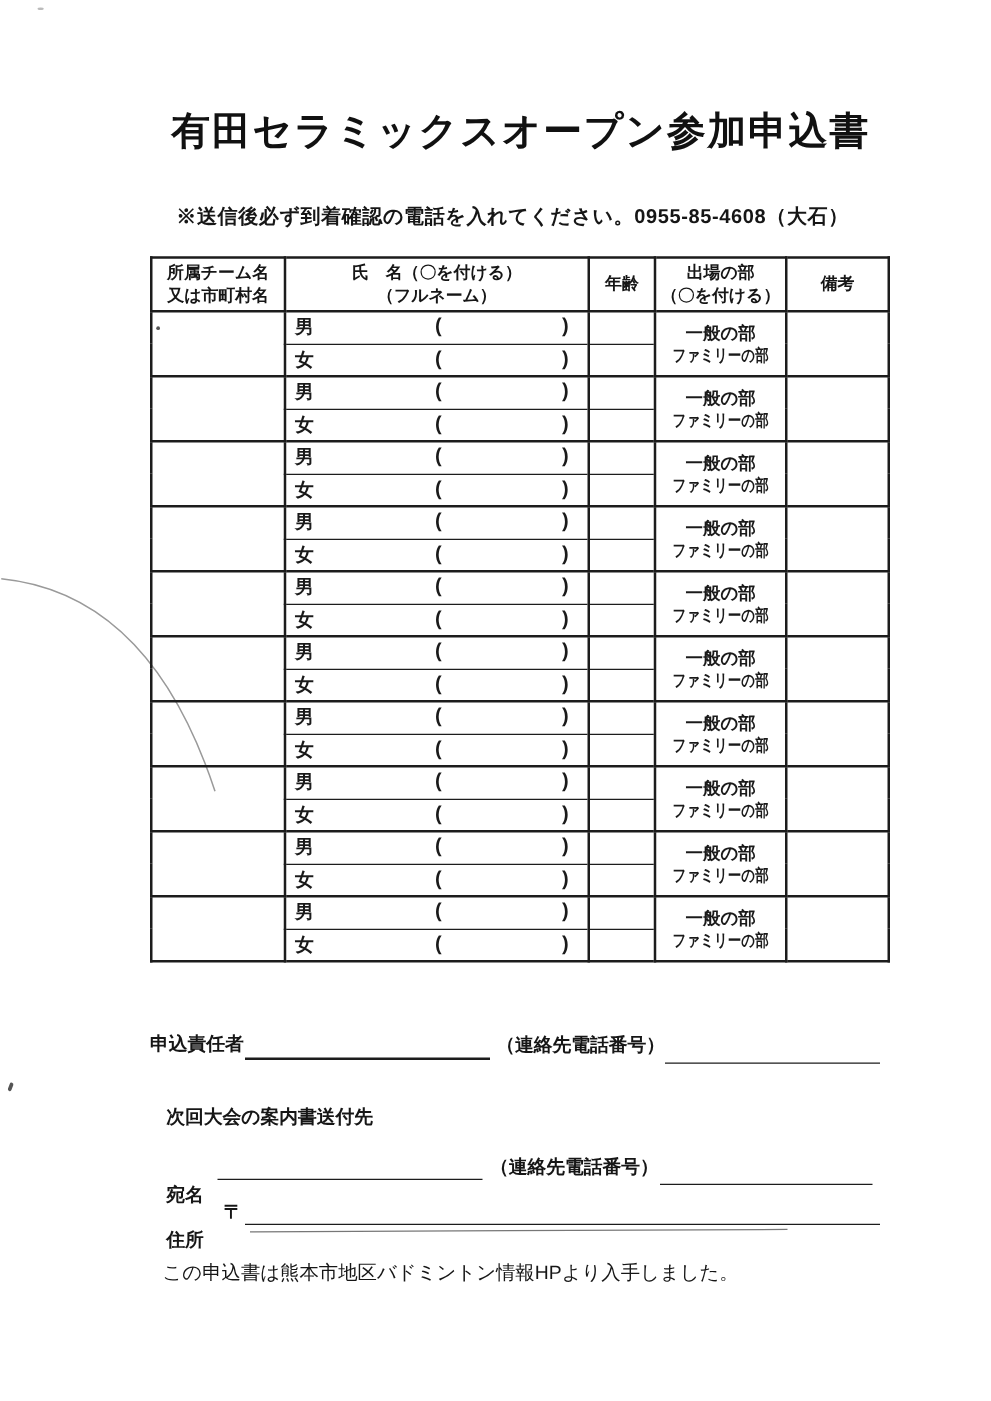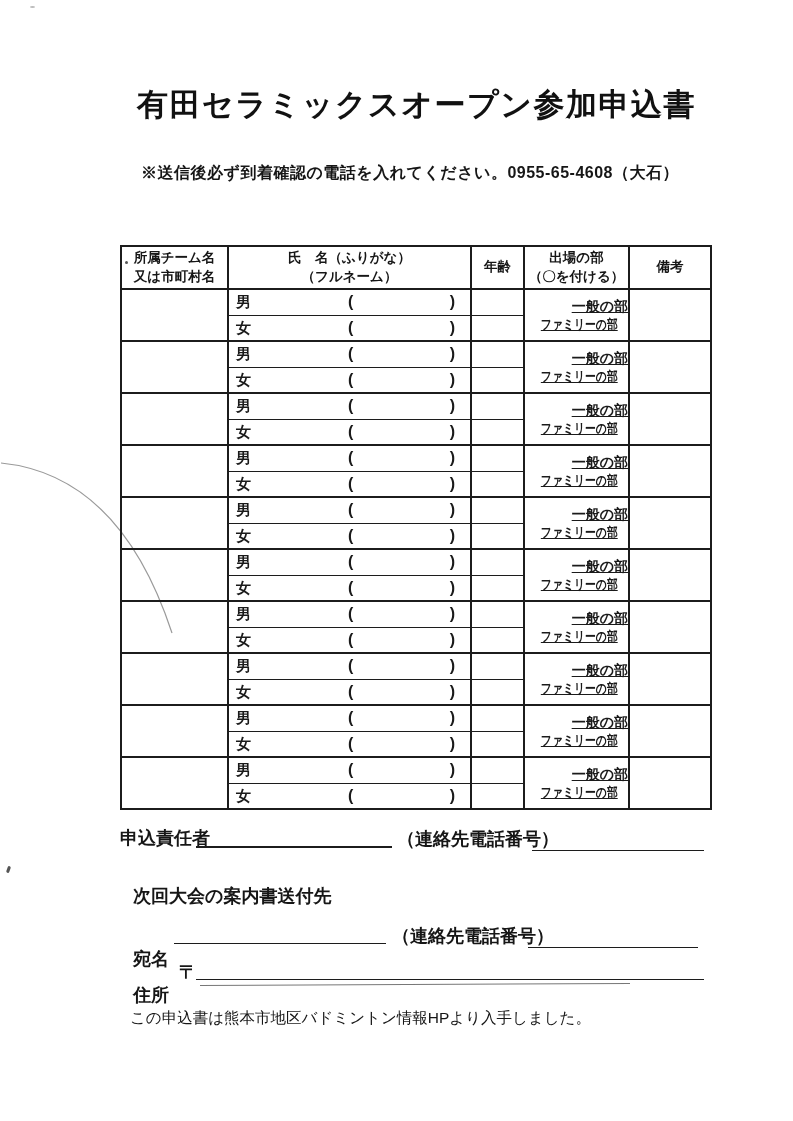--- a/index.html
+++ b/index.html
@@ -27,21 +27,21 @@
   .fax-line2 {
     position:absolute; left:141px; top:163px;
     font-size:16px; font-weight:600; letter-spacing:0.5px; color:#161616;
     white-space:pre;
   }
 
   
   table.form-table {
     position:absolute; left:120px; top:205px;
     width:590px; height:526px;
-    border-collapse:collapse; table-layout:fixed;margin-top:40px;
+    border-collapse:collapse; table-layout:fixed;
   }
   .form-table th, .form-table td {
     border:2px solid #1c1c1c;
     padding:0; margin:0;
     vertical-align:middle;
     overflow:hidden;
   }
   .form-table thead tr { height:43px; }
   .form-table tbody tr { height:26px; }
   .form-table th {
@@ -58,26 +58,26 @@
     font-size:15px; font-weight:600;
   }
   td.cell-name .paren-open {
     position:absolute; left:119px; top:50%; transform:translateY(-52%);
     font-size:16px; font-weight:600;
   }
   td.cell-name .paren-close {
     position:absolute; right:15px; top:50%; transform:translateY(-52%);
     font-size:16px; font-weight:600;
   }
-  td.cell-division { text-align:right;text-decoration:underline; }
+  td.cell-division { text-align:center; }
   td.cell-division .div-opt1 { display:block; font-size:14px; font-weight:600; line-height:1.45; }
   td.cell-division .div-opt2 { display:block; font-size:13.5px; font-weight:600; line-height:1.35; transform:scaleX(0.8); }
 
   
-  .lbl { position:absolute; font-size:18px; font-weight:600; color:#161616; white-space:pre; }
+  .lbl { position:absolute; font-size:15px; font-weight:600; color:#161616; white-space:pre; }
   .fill-line { position:absolute; height:0; border-bottom:1.5px solid #1c1c1c; }
   .fill-line.heavy { border-bottom-width:2px; }
   .fill-line.faint { border-bottom-width:1px; border-bottom-color:#777; }
 
   .footer-note {
     position:absolute; left:119px; top:1008px;
     font-size:15.5px; font-weight:500; color:#161616;margin-left:11px;
   }
 
   
@@ -90,38 +90,38 @@
 <div class="page">
 
   <svg class="artifact" style="left:0; top:455px;" width="180" height="185" viewBox="0 0 180 185">
     <path d="M1,8 Q120,20 172,178" stroke="#9a9a9a" stroke-width="1.2" fill="none"></path>
   </svg>
   <div class="speck" style="left:125px; top:261px; width:3px; height:3px;"></div>
   <div class="speck" style="left:7px; top:866px; width:3px; height:7px; transform:rotate(20deg); border-radius:2px;"></div>
   <div class="speck" style="left:30px; top:6px; width:5px; height:2px; background:#bbb;"></div>
 
   <div class="doc-title">有田セラミックスオープン参加申込書</div>
-  <div class="fax-line2">※送信後必ず到着確認の電話を入れてください。0955-65-4608（大石）</div>
+  <div class="fax-line2">※送信後必ず到着確認の電話を入れてください。0955-85-4608（大石）</div>
 
   <table class="form-table">
     <colgroup>
       <col style="width:107px;">
       <col style="width:243px;">
       <col style="width:53px;">
       <col style="width:105px;">
       <col style="width:82px;">
     </colgroup>
     <thead>
       <tr>
         <th>
           <span>所属チーム名</span><br>
           <span>又は市町村名</span>
         </th>
         <th>
-          <span>氏　名（ふりがな）</span><br>
+          <span>氏　名（〇を付ける）</span><br>
           <span>（フルネーム）</span>
         </th>
         <th>年齢</th>
         <th>
           <span>出場の部</span><br>
           <span>（〇を付ける）</span>
         </th>
         <th>備考</th>
       </tr>
     </thead>

